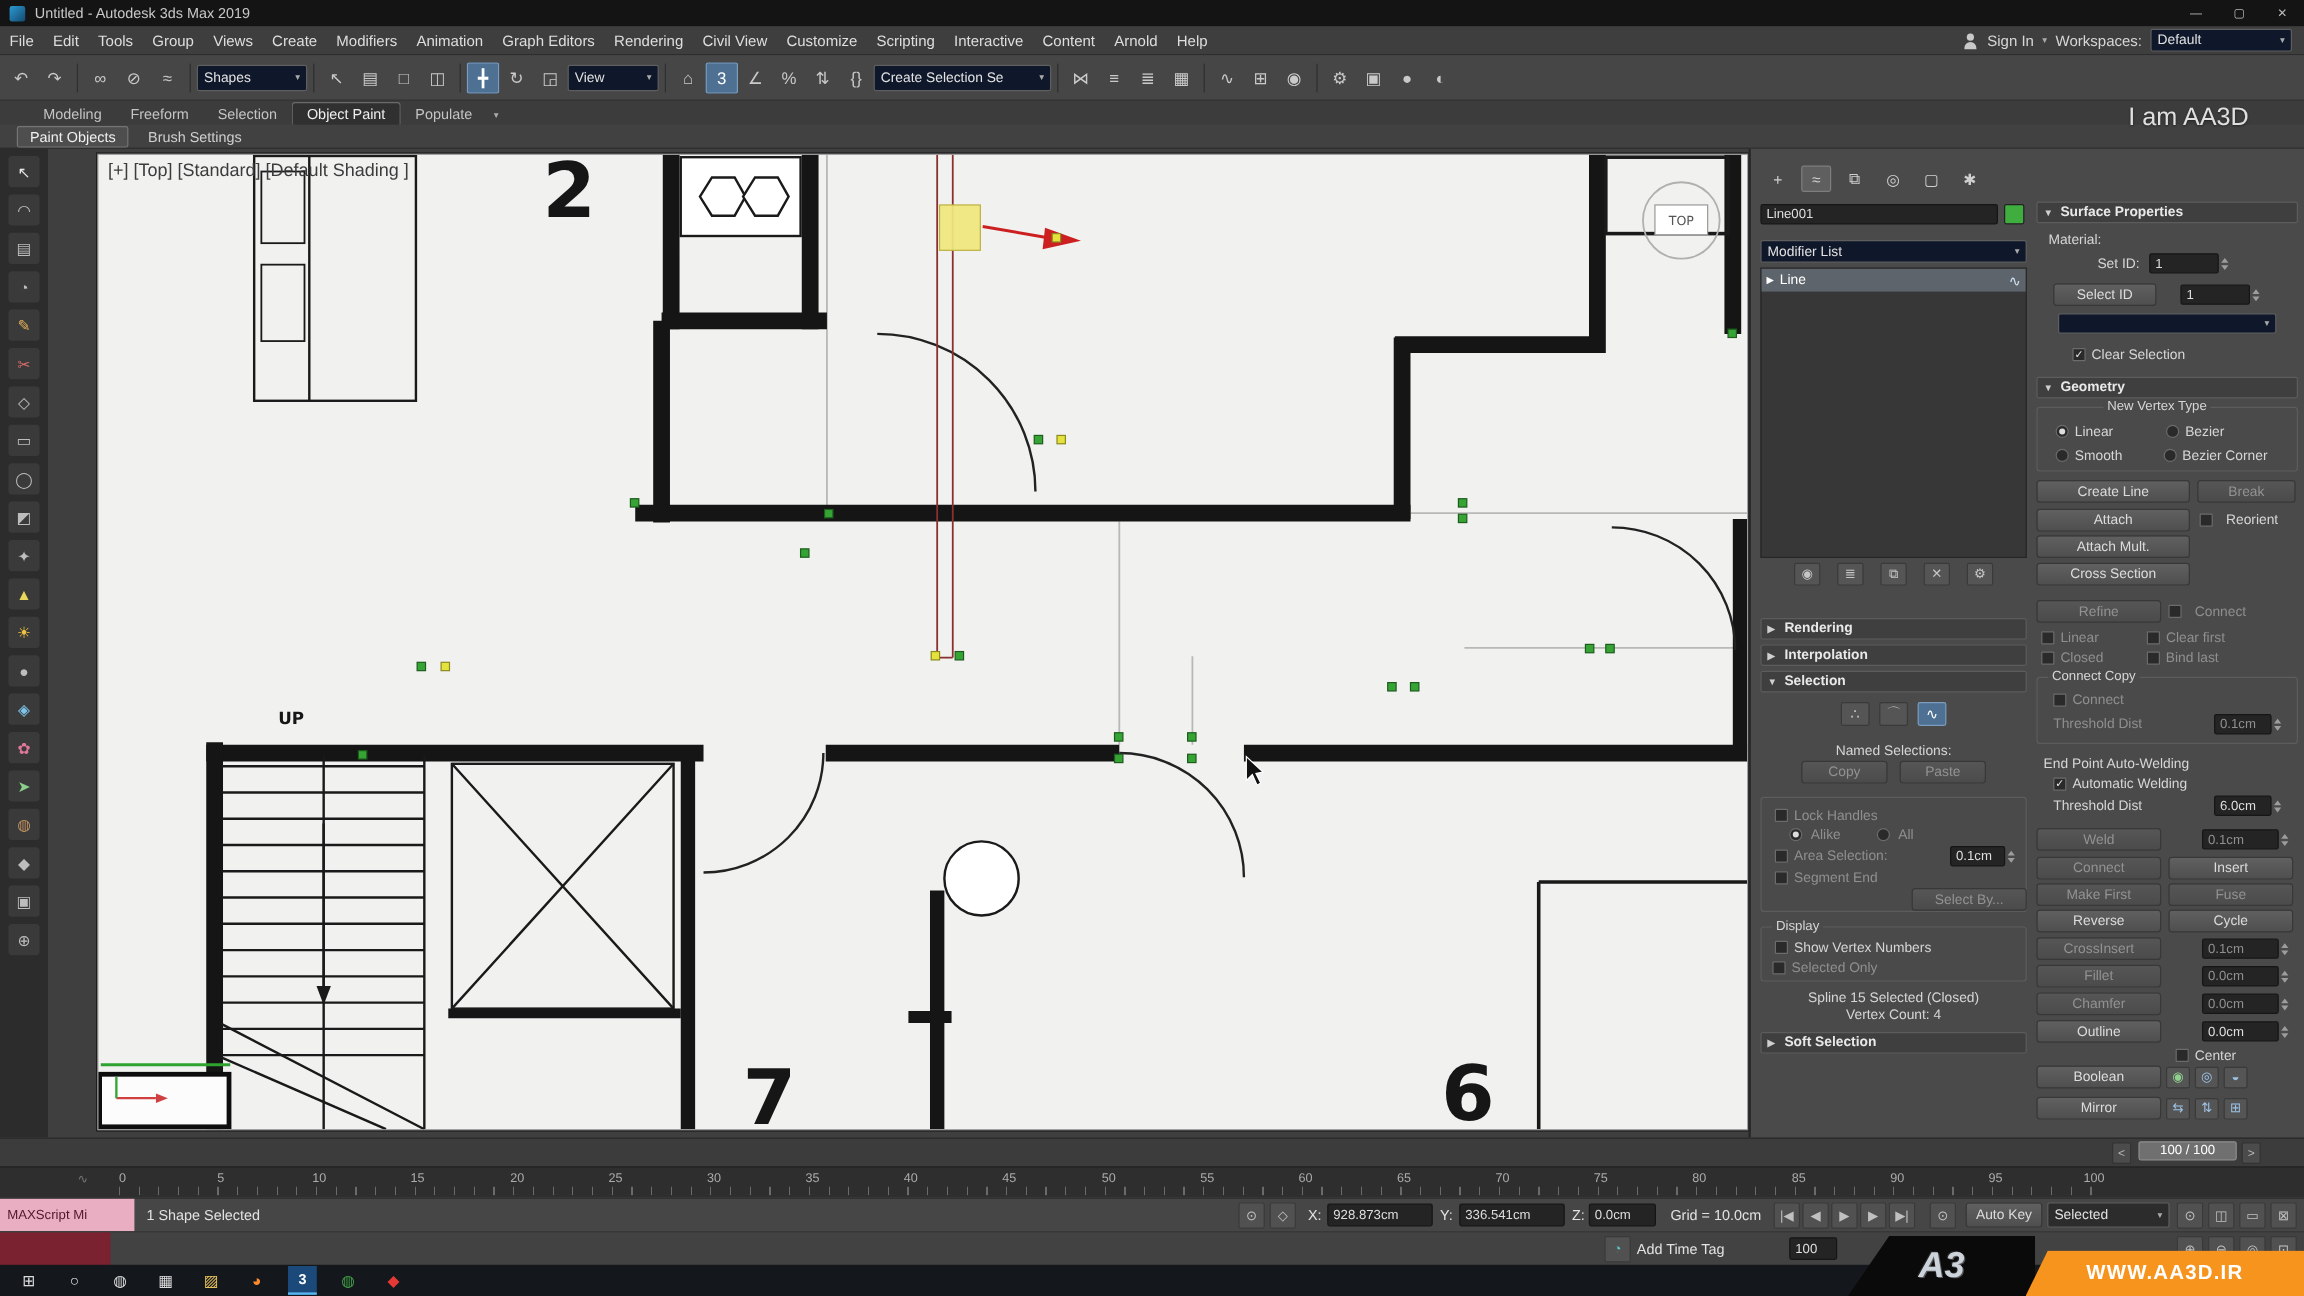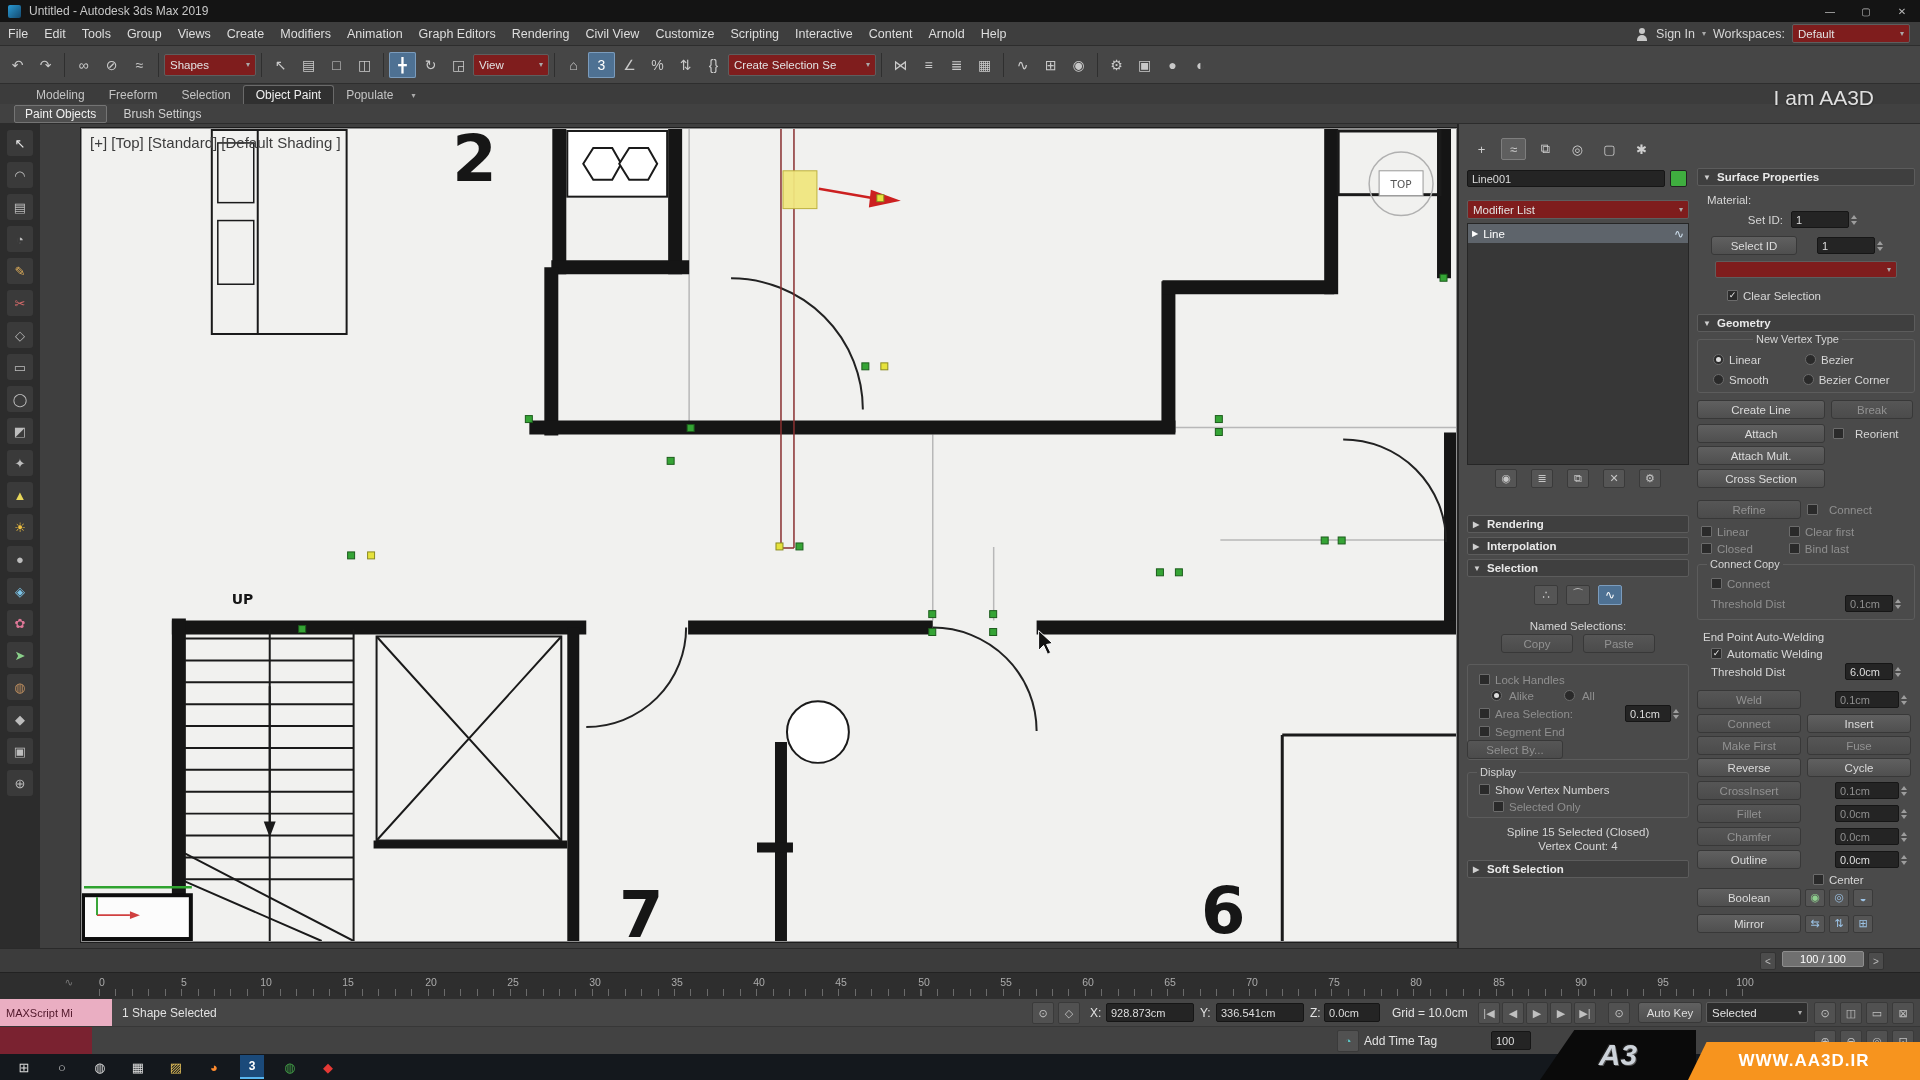--- a/index.html
+++ b/index.html
@@ -13,21 +13,21 @@
 .win-btns{margin-left:auto;display:flex}
 .win-btn{width:36px;height:22px;display:flex;align-items:center;justify-content:center;font-size:10px;color:#bbb}
 
 #menubar{position:absolute;left:0;top:22px;width:100%;height:24px;background:#3e3e3e;border-bottom:1px solid #2d2d2d;display:flex;align-items:center;font-size:12.5px}
 .menu-item{padding:0 8px;height:100%;display:flex;align-items:center;color:#dedede}
 #mb-right{margin-left:auto;display:flex;align-items:center;gap:7px;padding-right:10px}
 .person{width:14px;height:14px;position:relative;display:inline-block}
 .person::before{content:"";position:absolute;left:4px;top:1px;width:6px;height:6px;border-radius:50%;background:#c9c9c9}
 .person::after{content:"";position:absolute;left:2px;top:8px;width:10px;height:6px;border-radius:5px 5px 0 0;background:#c9c9c9}
 .caret{font-size:8px;color:#aaa}
-.ddbox{background:#7f1d1d;border:1px solid #5e5e5e;border-radius:2px;display:flex;align-items:center;font-size:11.5px;color:#e2e2e2;padding:0 5px;gap:4px}
+.ddbox{background:#0f172a;border:1px solid #5e5e5e;border-radius:2px;display:flex;align-items:center;font-size:11.5px;color:#e2e2e2;padding:0 5px;gap:4px}
 .ddbox .caret{margin-left:auto}
 
 #toolbar{position:absolute;left:0;top:46px;width:100%;height:38px;background:#464646;border-bottom:1px solid #2e2e2e;display:flex;align-items:center;padding-left:4px;gap:1px}
 .tbtn{width:27px;height:26px;display:flex;align-items:center;justify-content:center;font-size:14px;color:#c9c9c9;border-radius:2px;flex:none}
 .tbtn.on{background:#4e7193;box-shadow:inset 0 0 0 1px #7b9cbd;color:#fff}
 .vsep{width:1px;height:24px;background:#2f2f2f;margin:0 4px;flex:none}
 
 #ribbontabs{position:absolute;left:0;top:84px;width:100%;height:20px;background:#3c3c3c;display:flex;align-items:flex-end;font-size:12px;padding-left:24px}
 .rtab{padding:2px 12px;color:#c4c4c4}
 .rtab.on{background:#303030;border:1px solid #6a6a6a;border-bottom:none;color:#efefef;border-radius:3px 3px 0 0}
@@ -435,30 +435,30 @@
           <span class="sp">
               <i class="u"></i>
               <i class="d"></i>
             </span>
         </span>
       </div>
       <div class="r" style="top:598px;padding-left:12px">
         <span class="cb"></span>
         <span class="lb dim">Segment End</span>
       </div>
-      <div class="r" style="top:616px;justify-content:flex-start">
+      <div class="r" style="top:616px;justify-content:flex-end">
         <span class="b dis" style="width:96px">Select By...</span>
       </div>
       <div class="grp" style="top:648px;left:0;width:222px;height:46px"></div>
       <span class="grp-lb" style="top:642px;left:10px">Display</span>
       <div class="r" style="top:656px;padding-left:12px">
         <span class="cb"></span>
         <span class="lb">Show Vertex Numbers</span>
       </div>
-      <div class="r" style="top:673px;padding-left:26px">
+      <div class="r" style="top:673px;padding-left:10px">
         <span class="cb"></span>
         <span class="lb dim">Selected Only</span>
       </div>
       <div class="r ctr" style="top:698px;justify-content:center">
           <span class="lb">Spline 15 Selected (Closed)</span>
         </div>
       <div class="r ctr" style="top:712px;justify-content:center">
           <span class="lb">Vertex Count: 4</span>
         </div>
       <div class="roll" style="top:736px">

